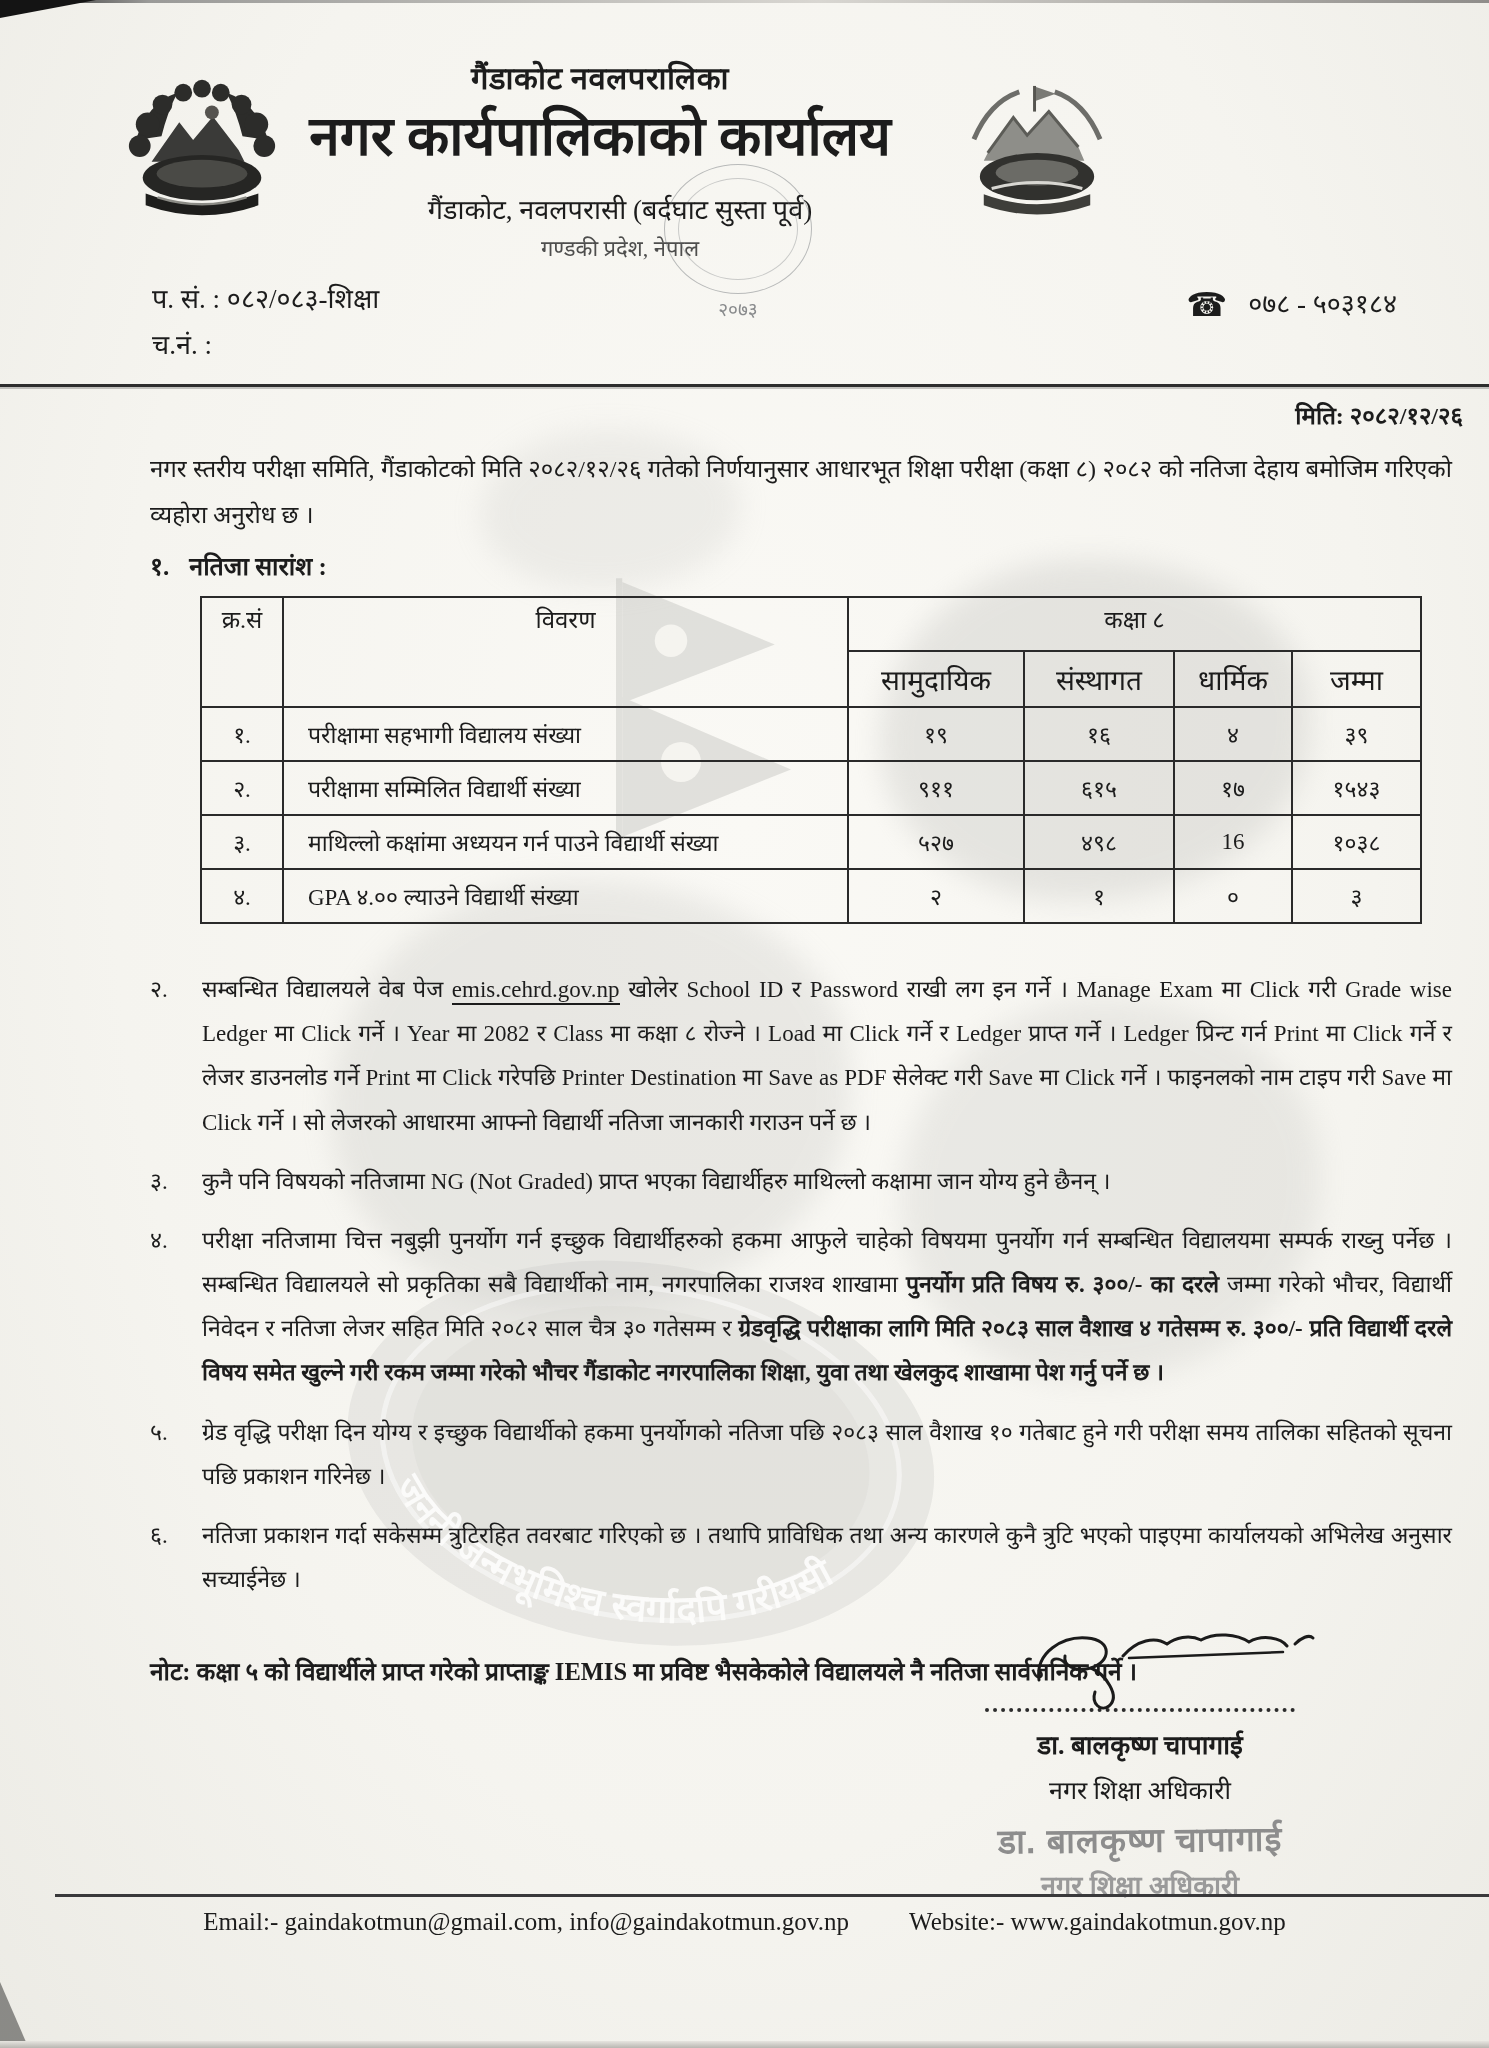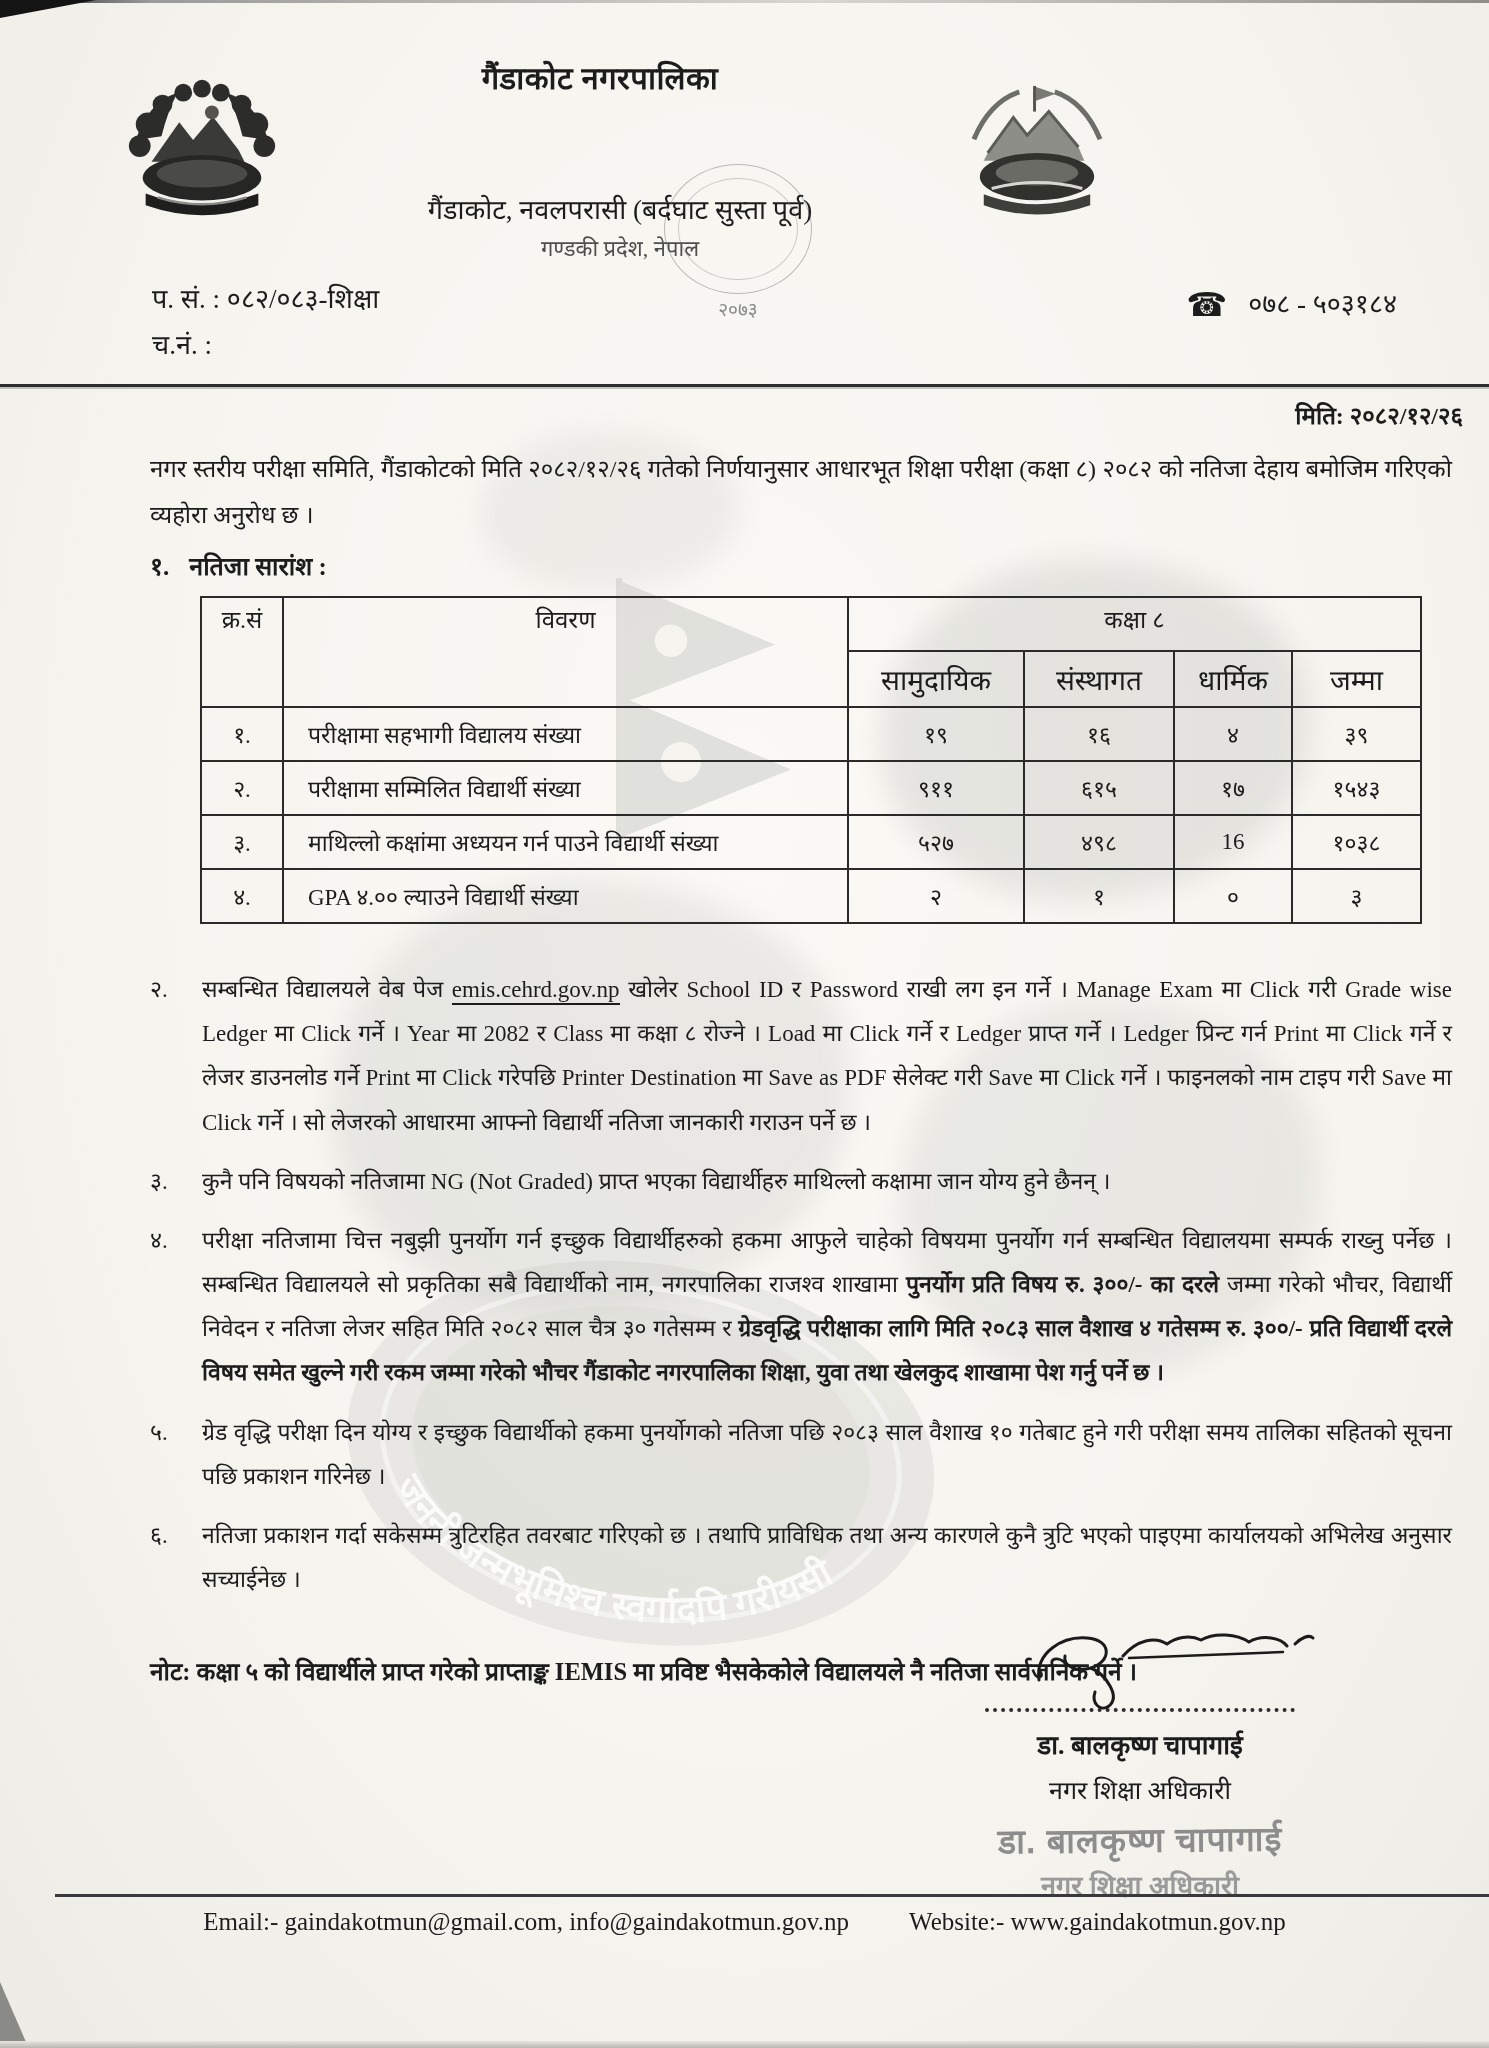--- a/index.html
+++ b/index.html
@@ -130,21 +130,22 @@
     <rect x="72" y="4" width="3" height="26" fill="#55544f"></rect>
     <polygon points="75,5 95,12 75,19" fill="#7a7a75"></polygon>
     <path d="M26 72 L52 36 L66 54 L88 30 L118 66 L124 80 L22 80 Z" fill="#8e8e89"></path>
     <path d="M26 72 L52 36 L66 54 L88 30 L118 66" stroke="#5c5c57" stroke-width="3" fill="none"></path>
     <ellipse cx="76" cy="96" rx="58" ry="24" fill="#31312e"></ellipse>
     <ellipse cx="76" cy="92" rx="42" ry="13" fill="#6b6b66"></ellipse>
     <path d="M30 108 Q76 96 122 108" stroke="#d8d7d2" stroke-width="3" fill="none"></path>
     <path d="M22 114 Q76 134 130 114 L130 125 Q76 144 22 125 Z" fill="#3e3e3a"></path>
   </svg>
 
-  <div class="hdr-center hdr-municipality">गैंडाकोट नगरपालिका</div>
+  <div class="hdr-center hdr-municipality">गैंडाकोट नवलपरालिका</div>
+  <div class="hdr-center hdr-office">नगर कार्यपालिकाको कार्यालय</div>
   <div class="hdr-center hdr-address">गैंडाकोट, नवलपरासी (बर्दघाट सुस्ता पूर्व)</div>
   <div class="hdr-center hdr-province">गण्डकी प्रदेश, नेपाल</div>
 
   <div class="hdr-seal">
     <div class="seal-ring"></div>
     <div class="seal-year">२०७३</div>
   </div>
 
   <div class="ref-block">
     <div>

